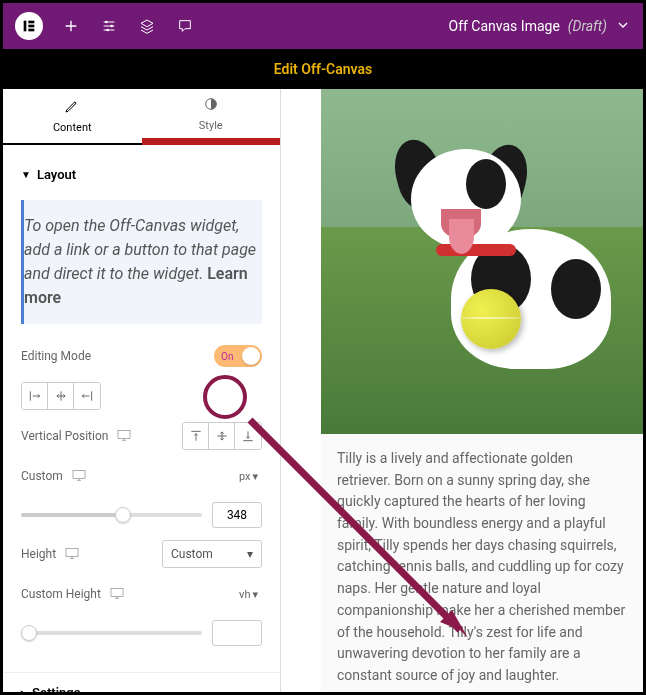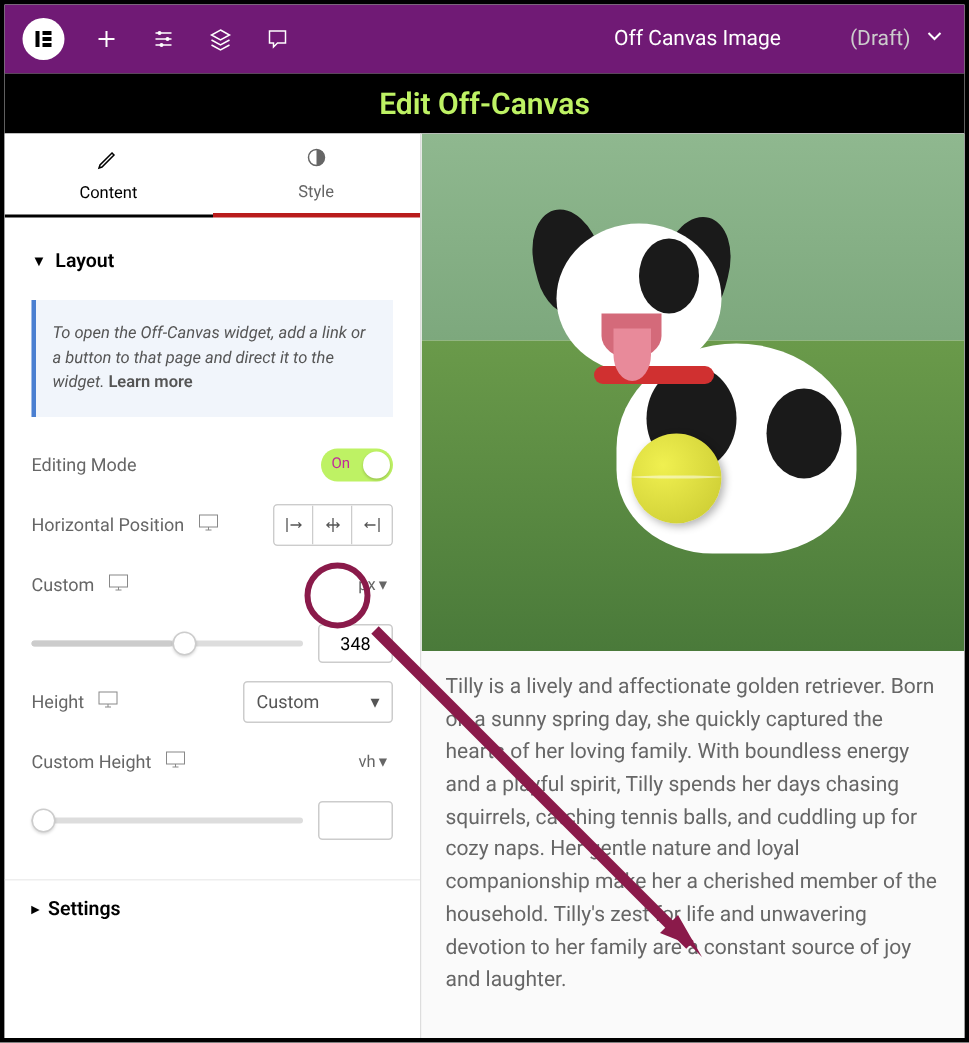--- a/index.html
+++ b/index.html
@@ -2,44 +2,44 @@
 <html><head>
 <meta charset="utf-8">
 <style>
 * { margin: 0; padding: 0; box-sizing: border-box; font-family: -apple-system, BlinkMacSystemFont, "Segoe UI", Roboto, sans-serif; }
 body { background: #fff; width: 646px; height: 695px; overflow: hidden; border: 3px solid #000; position: relative; }
 .topbar { height: 46px; background: #701a75; display: flex; align-items: center; justify-content: space-between; padding: 0 12px; }
 .topbar-left { display: flex; align-items: center; gap: 18px; }
 .logo { width: 28px; height: 28px; background: #fff; border-radius: 50%; display: flex; align-items: center; justify-content: center; font-weight: bold; color: #000; font-size: 18px; }
 .topbar-icon { color: #fff; cursor: pointer; display: flex; align-items: center; justify-content: center; width: 20px; height: 20px; }
 .topbar-right { display: flex; align-items: center; gap: 8px; color: #fff; font-size: 14px; }
-.draft { color: #ccc; margin-left: 38px; }
+.draft { font-style: italic; color: #ccc; }
 .chevron { color: #fff; }
 
-.header2 { height: 40px; background: #000; display: flex; align-items: center; justify-content: center; color: #bef264; font-size: 20px; font-weight: 600; }
-
-.main { display: flex; height: calc(695px - 92px); }
+.header2 { height: 40px; background: #000; display: flex; align-items: center; justify-content: center; color: #eab308; font-size: 14px; font-weight: 600; }
+
+.main { display: flex; height: calc(695px - 92px); gap: 40px; }
 .sidebar { width: 278px; background: #fff; border-right: 1px solid #ddd; overflow-y: auto; }
 .tabs { display: flex; height: 56px; }
-.tab { flex: 1; display: flex; flex-direction: column; align-items: center; justify-content: center; gap: 4px; font-size: 11px; color: #666; cursor: pointer; border-bottom: 3px solid #b91c1c; }
+.tab { flex: 1; display: flex; flex-direction: column; align-items: center; justify-content: center; gap: 4px; font-size: 11px; color: #666; cursor: pointer; border-bottom: 7px solid #b91c1c; }
 .tab.active { border-bottom: 2px solid #000; color: #000; }
 .tab-icon { font-size: 14px; }
 
 .panel { padding: 14px 18px; }
 .section-header { display: flex; align-items: center; gap: 6px; font-size: 13px; font-weight: 600; cursor: pointer; padding: 8px 0; }
 .caret { font-size: 10px; }
 
-.info-box { background: #f1f5fb; border-left: 3px solid #4a7fd1; padding: 14px 11px; margin: 10px 0 18px 0; font-size: 11px; color: #555; font-style: italic; line-height: 1.5; }
+.info-box { background: #f1f5fb; border-left: 3px solid #4a7fd1; padding: 14px 0; margin: 10px 0 18px 0; font-size: 16px; color: #555; font-style: italic; line-height: 1.5; }
 .info-box .learn { font-weight: 600; font-style: normal; cursor: pointer; }
 
 .row { display: flex; align-items: center; justify-content: space-between; margin: 12px 0; min-height: 28px; }
 .row-label { font-size: 12px; color: #666; display: flex; align-items: center; gap: 8px; }
 .device-icon { font-size: 12px; color: #888; }
 
-.toggle { width: 48px; height: 22px; background: #bef264; border-radius: 11px; position: relative; cursor: pointer; display: flex; align-items: center; text-align: center; }
+.toggle { width: 48px; height: 22px; background: #fdba74; border-radius: 11px; position: relative; cursor: pointer; display: flex; align-items: center; text-align: center; }
 .toggle-knob { width: 18px; height: 18px; background: #fff; border-radius: 50%; position: absolute; right: 2px; box-shadow: 0 1px 2px rgba(0,0,0,.2); }
 .toggle-text { font-size: 10px; color: #c22a9a; position: absolute; left: 7px; }
 
 .button-group { display: flex; border: 1px solid #ccc; border-radius: 3px; overflow: hidden; }
 .bg-btn { width: 26px; height: 26px; display: flex; align-items: center; justify-content: center; border-right: 1px solid #ccc; cursor: pointer; font-size: 13px; color: #555; background: #fff; }
 .bg-btn:last-child { border-right: none; }
 
 .unit-select { font-size: 11px; color: #666; cursor: pointer; display: flex; align-items: center; gap: 2px; padding: 2px 4px; margin-left: 21px; }
 
 .slider-row { display: flex; align-items: center; gap: 10px; margin: 6px 0 12px 0; }
@@ -166,48 +166,67 @@
 
       <div class="row">
         <span class="row-label">Editing Mode</span>
         <div class="toggle">
           <span class="toggle-text">On</span>
           <div class="toggle-knob"></div>
         </div>
       </div>
 
       <div class="row">
+        <div class="button-group">
+          <div class="bg-btn">
+              <svg class="icon" viewBox="0 0 24 24">
+                <path d="M4 4v16M8 12h12m-3-3l3 3-3 3" stroke="#555" stroke-width="1.5" fill="none"></path>
+              </svg>
+            </div>
+          <div class="bg-btn">
+              <svg class="icon" viewBox="0 0 24 24">
+                <path d="M12 4v16M5 12h14M8 9l-3 3 3 3M16 9l3 3-3 3" stroke="#555" stroke-width="1.5" fill="none"></path>
+              </svg>
+            </div>
+          <div class="bg-btn">
+              <svg class="icon" viewBox="0 0 24 24">
+                <path d="M20 4v16M4 12h12M7 9l-3 3 3 3" stroke="#555" stroke-width="1.5" fill="none"></path>
+              </svg>
+            </div>
+        </div>
+      </div>
+
+      <div class="row">
         <span class="row-label">
-          <span>Horizontal Position</span>
+          <span>Vertical Position</span>
           <span class="device-icon">
             <svg class="icon" viewBox="0 0 24 24">
                 <rect x="3" y="5" width="18" height="12" stroke="#888" fill="none"></rect>
                 <path d="M9 20h6M12 17v3" stroke="#888"></path>
               </svg>
           </span>
         </span>
         <div class="button-group">
           <div class="bg-btn">
               <svg class="icon" viewBox="0 0 24 24">
-                <path d="M4 4v16M8 12h12m-3-3l3 3-3 3" stroke="#555" stroke-width="1.5" fill="none"></path>
-              </svg>
-            </div>
-          <div class="bg-btn">
-              <svg class="icon" viewBox="0 0 24 24">
-                <path d="M12 4v16M5 12h14M8 9l-3 3 3 3M16 9l3 3-3 3" stroke="#555" stroke-width="1.5" fill="none"></path>
-              </svg>
-            </div>
-          <div class="bg-btn">
-              <svg class="icon" viewBox="0 0 24 24">
-                <path d="M20 4v16M4 12h12M7 9l-3 3 3 3" stroke="#555" stroke-width="1.5" fill="none"></path>
-              </svg>
-            </div>
-        </div>
-      </div>
-
+                <path d="M4 4h16M12 8v12M9 11l3-3 3 3" stroke="#555" stroke-width="1.5" fill="none"></path>
+              </svg>
+            </div>
+          <div class="bg-btn">
+              <svg class="icon" viewBox="0 0 24 24">
+                <path d="M4 12h16M12 5v14M9 8l3-3 3 3M9 16l3 3 3-3" stroke="#555" stroke-width="1.5" fill="none"></path>
+              </svg>
+            </div>
+          <div class="bg-btn">
+              <svg class="icon" viewBox="0 0 24 24">
+                <path d="M4 20h16M12 4v12M9 13l3 3 3-3" stroke="#555" stroke-width="1.5" fill="none"></path>
+              </svg>
+            </div>
+        </div>
+      </div>
 
       <div class="row">
         <span class="row-label">
           <span>Custom</span>
           <span class="device-icon">
             <svg class="icon" viewBox="0 0 24 24">
                 <rect x="3" y="5" width="18" height="12" stroke="#888" fill="none"></rect>
                 <path d="M9 20h6M12 17v3" stroke="#888"></path>
               </svg>
           </span>

